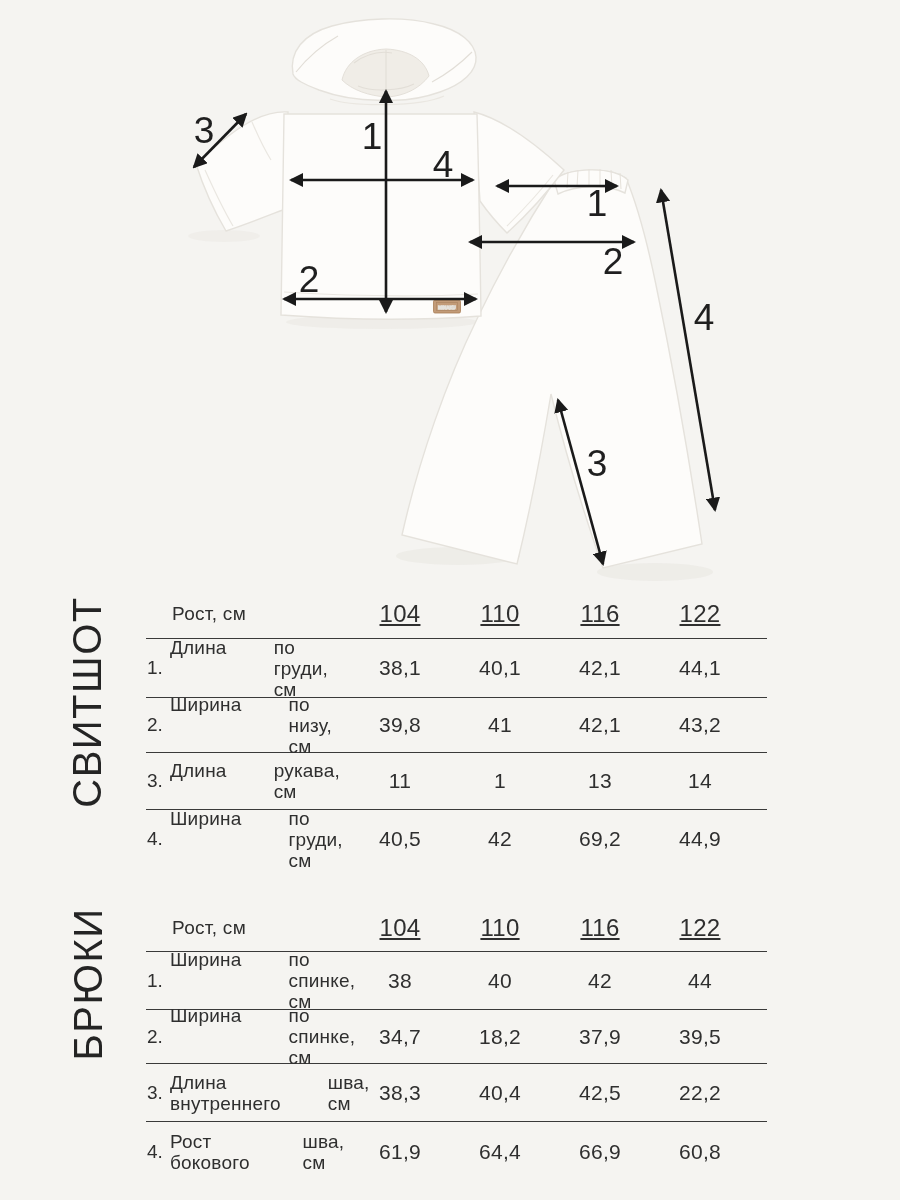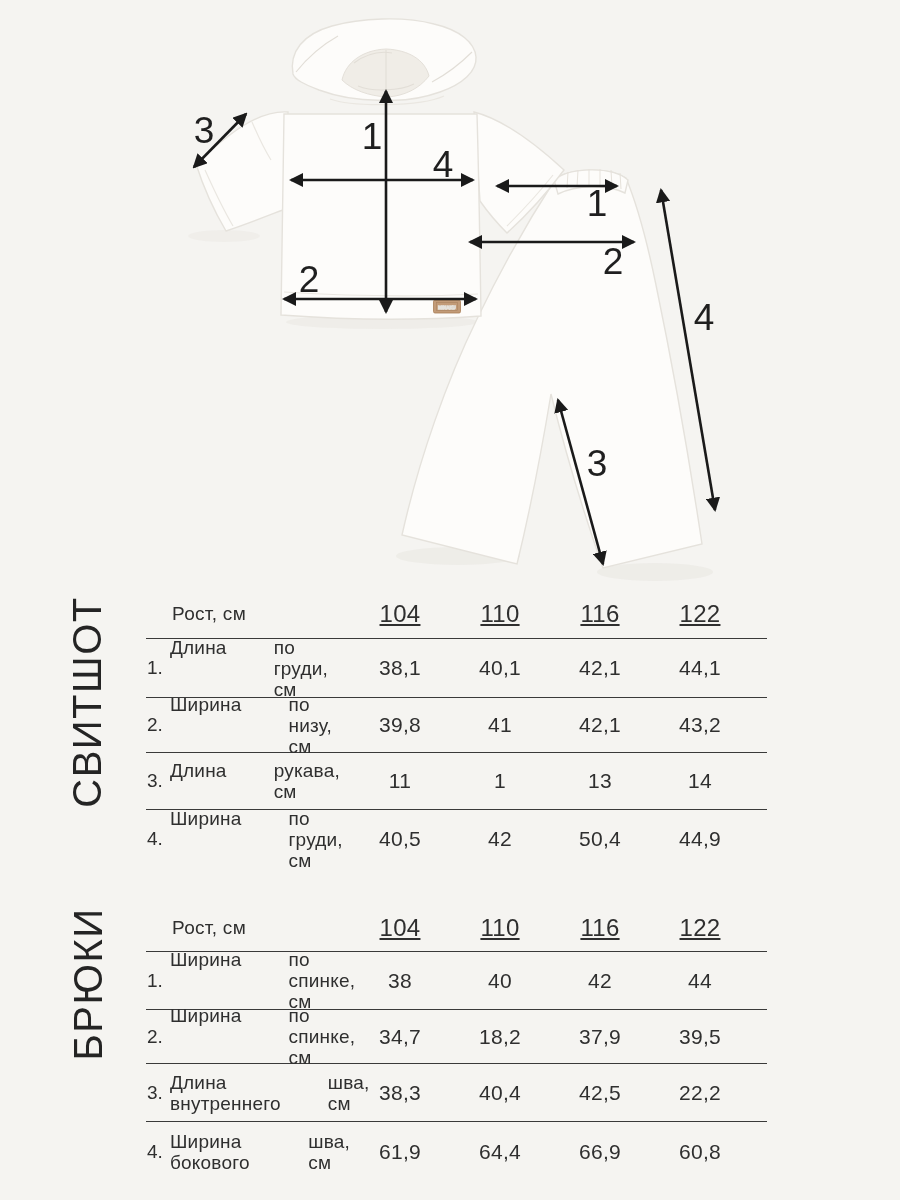--- a/index.html
+++ b/index.html
@@ -201,21 +201,21 @@
     <div class="trow" style="height:59px">
       <div class="cell lblcell">
         <span class="rownum">4.</span>
         <span class="rowtxt">
             <span>Ширина</span>
             <span>по груди, см</span>
           </span>
       </div>
       <div class="cell valcell">40,5</div>
       <div class="cell valcell">42</div>
-      <div class="cell valcell">50,4</div>
+      <div class="cell valcell">69,2</div>
       <div class="cell valcell">44,9</div>
     </div>
   </div>
 
   <div class="vlabel" style="left:88px; top:984px">БРЮКИ</div>
 
   <div class="tbl" style="top:904px">
     <div class="thead" style="height:47px">
       <div class="cell headlbl">Рост, см</div>
       <div class="cell valcell headval">104</div>
@@ -259,21 +259,21 @@
       </div>
       <div class="cell valcell">38,3</div>
       <div class="cell valcell">40,4</div>
       <div class="cell valcell">42,5</div>
       <div class="cell valcell">22,2</div>
     </div>
     <div class="trow" style="height:60px">
       <div class="cell lblcell">
         <span class="rownum">4.</span>
         <span class="rowtxt">
-            <span>Ширина бокового</span>
+            <span>Рост бокового</span>
             <span>шва, см</span>
           </span>
       </div>
       <div class="cell valcell">61,9</div>
       <div class="cell valcell">64,4</div>
       <div class="cell valcell">66,9</div>
       <div class="cell valcell">60,8</div>
     </div>
   </div>
 

